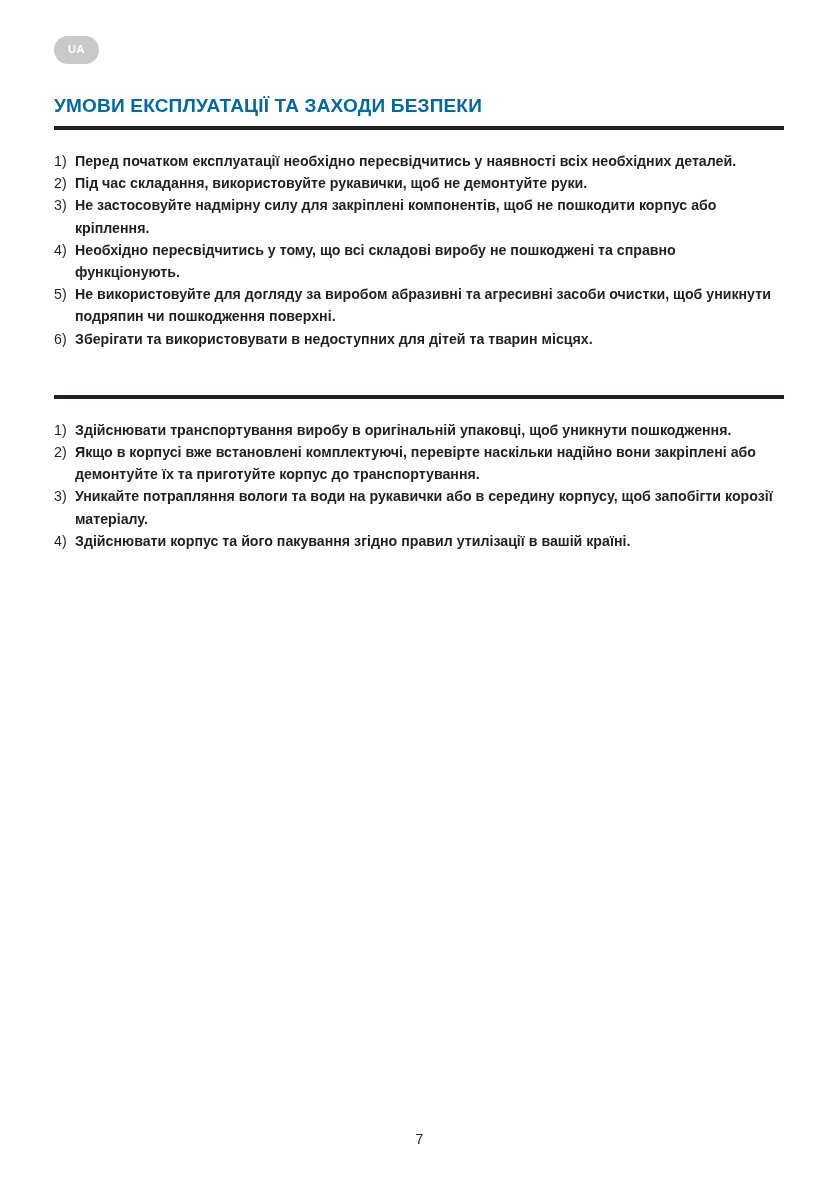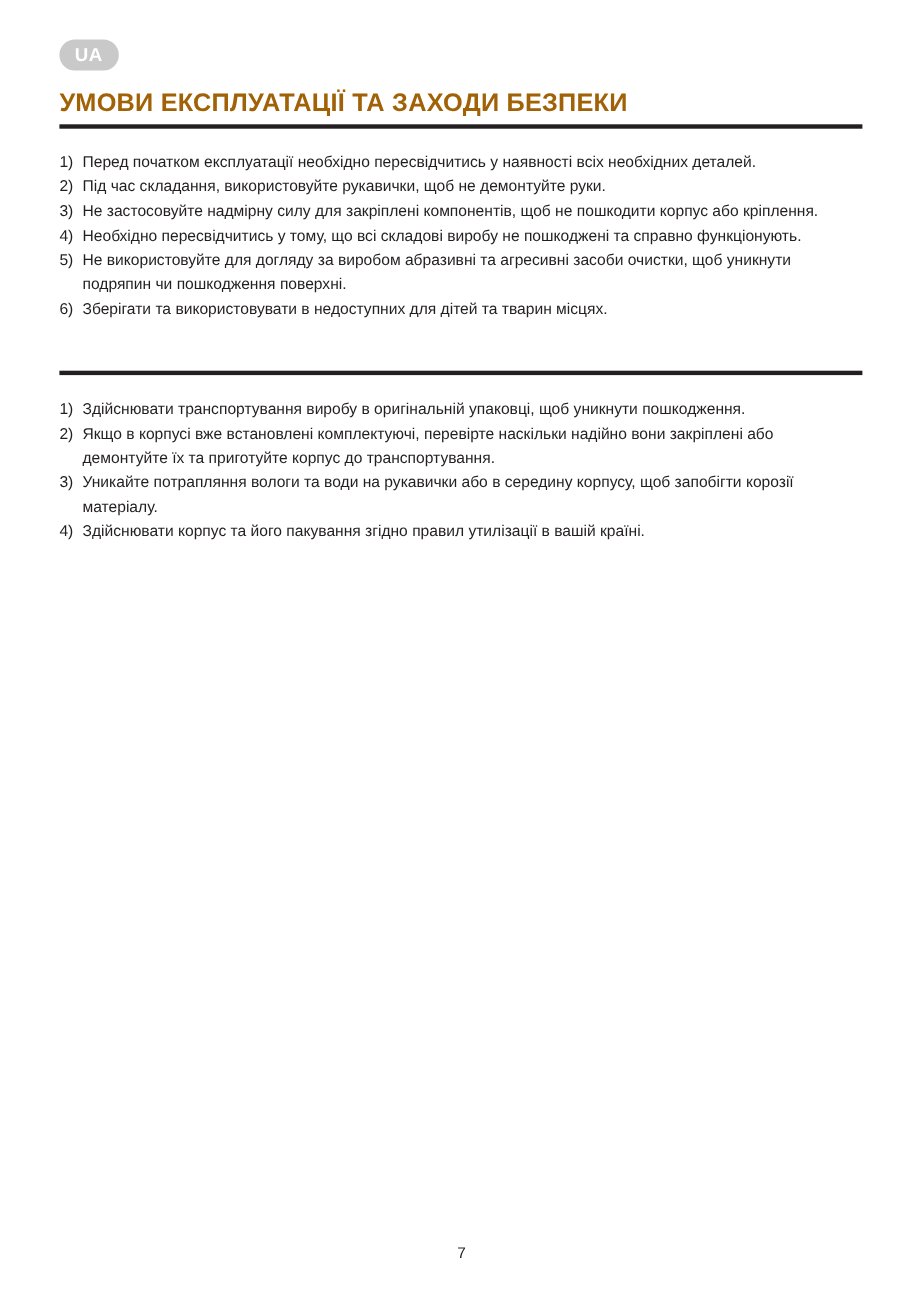--- a/index.html
+++ b/index.html
@@ -27,36 +27,36 @@
     left: 54px;
     top: 36px;
     width: 730px;
   }
 
   
   .lang-badge {
     display: inline-block;
     background: #c9c9c9;
     color: #ffffff;
-    font-size: 17px;
+    font-size: 11px;
     font-weight: bold;
     letter-spacing: 0.5px;
     padding: 4px 14px 5px 14px;
     border-radius: 14px;
     line-height: 19px;
-    margin-bottom: 17px;
+    margin-bottom: 30px;
   }
 
   
   .section { margin: 0; }
   .section-heading {
-    font-size: 23px;
+    font-size: 19px;
     font-weight: bold;
     letter-spacing: 0.2px;
-    color: #a16207;
+    color: #0369a1;
     margin: 0;
     line-height: 24px;
     white-space: nowrap;
   }
   .rule {
     height: 4px;
     background: #231f20;
     width: 730px;
     margin-top: 8px;
     margin-bottom: 20px;
@@ -77,20 +77,21 @@
     margin-bottom: 0px;
   }
   .item-marker {
     flex: 0 0 auto;
     width: 21px;
     text-align: left;
   }
   .item-text {
     flex: 1 1 auto;
     display: block;
+    font-weight: bold;
   }
 
   .section-gap { height: 37px; }
 
   
   .page-number {
     position: absolute;
     left: 0;
     top: 1131px;
     width: 839px;

